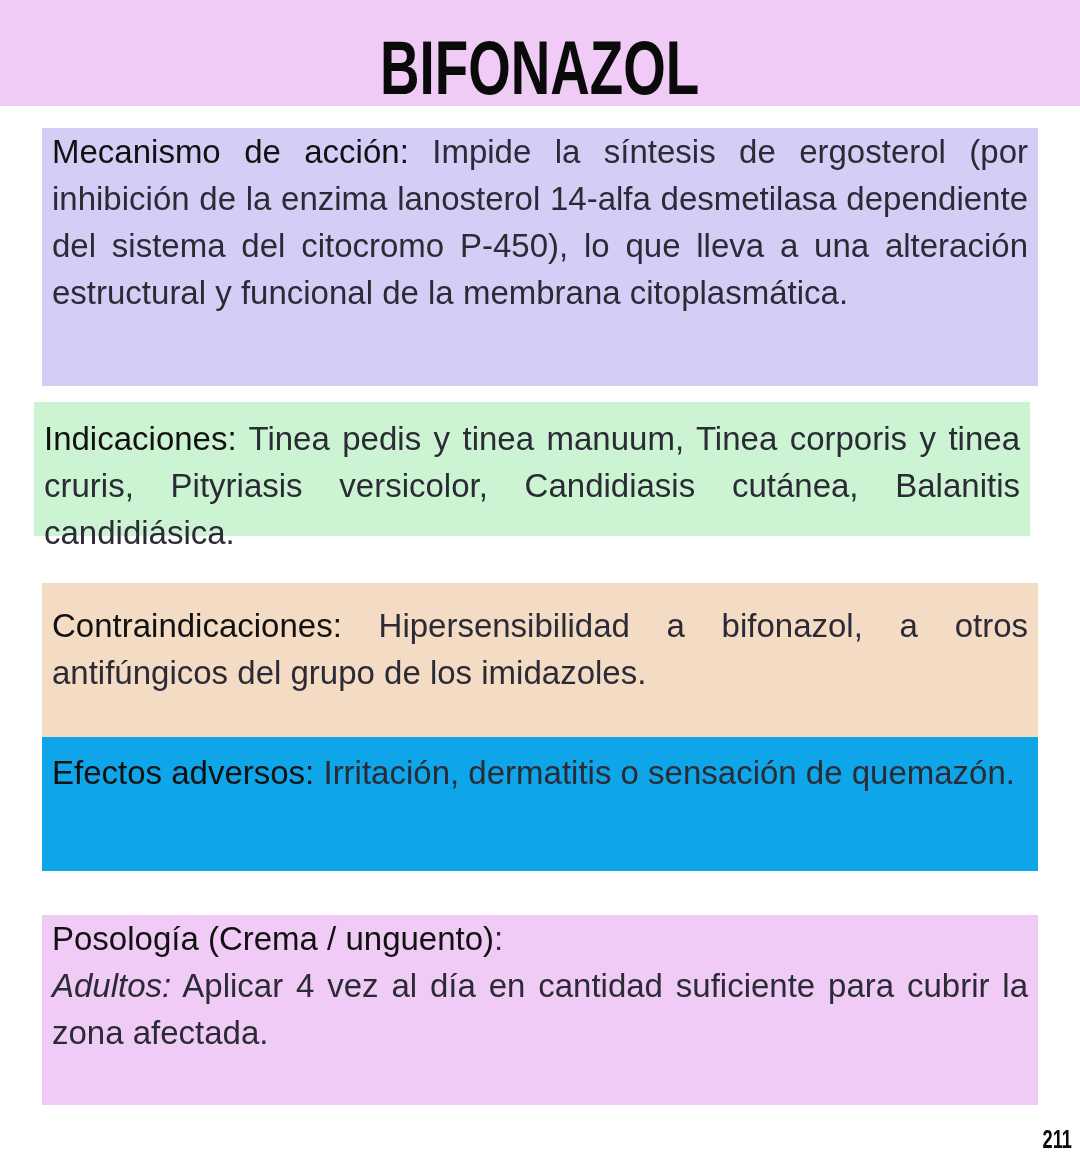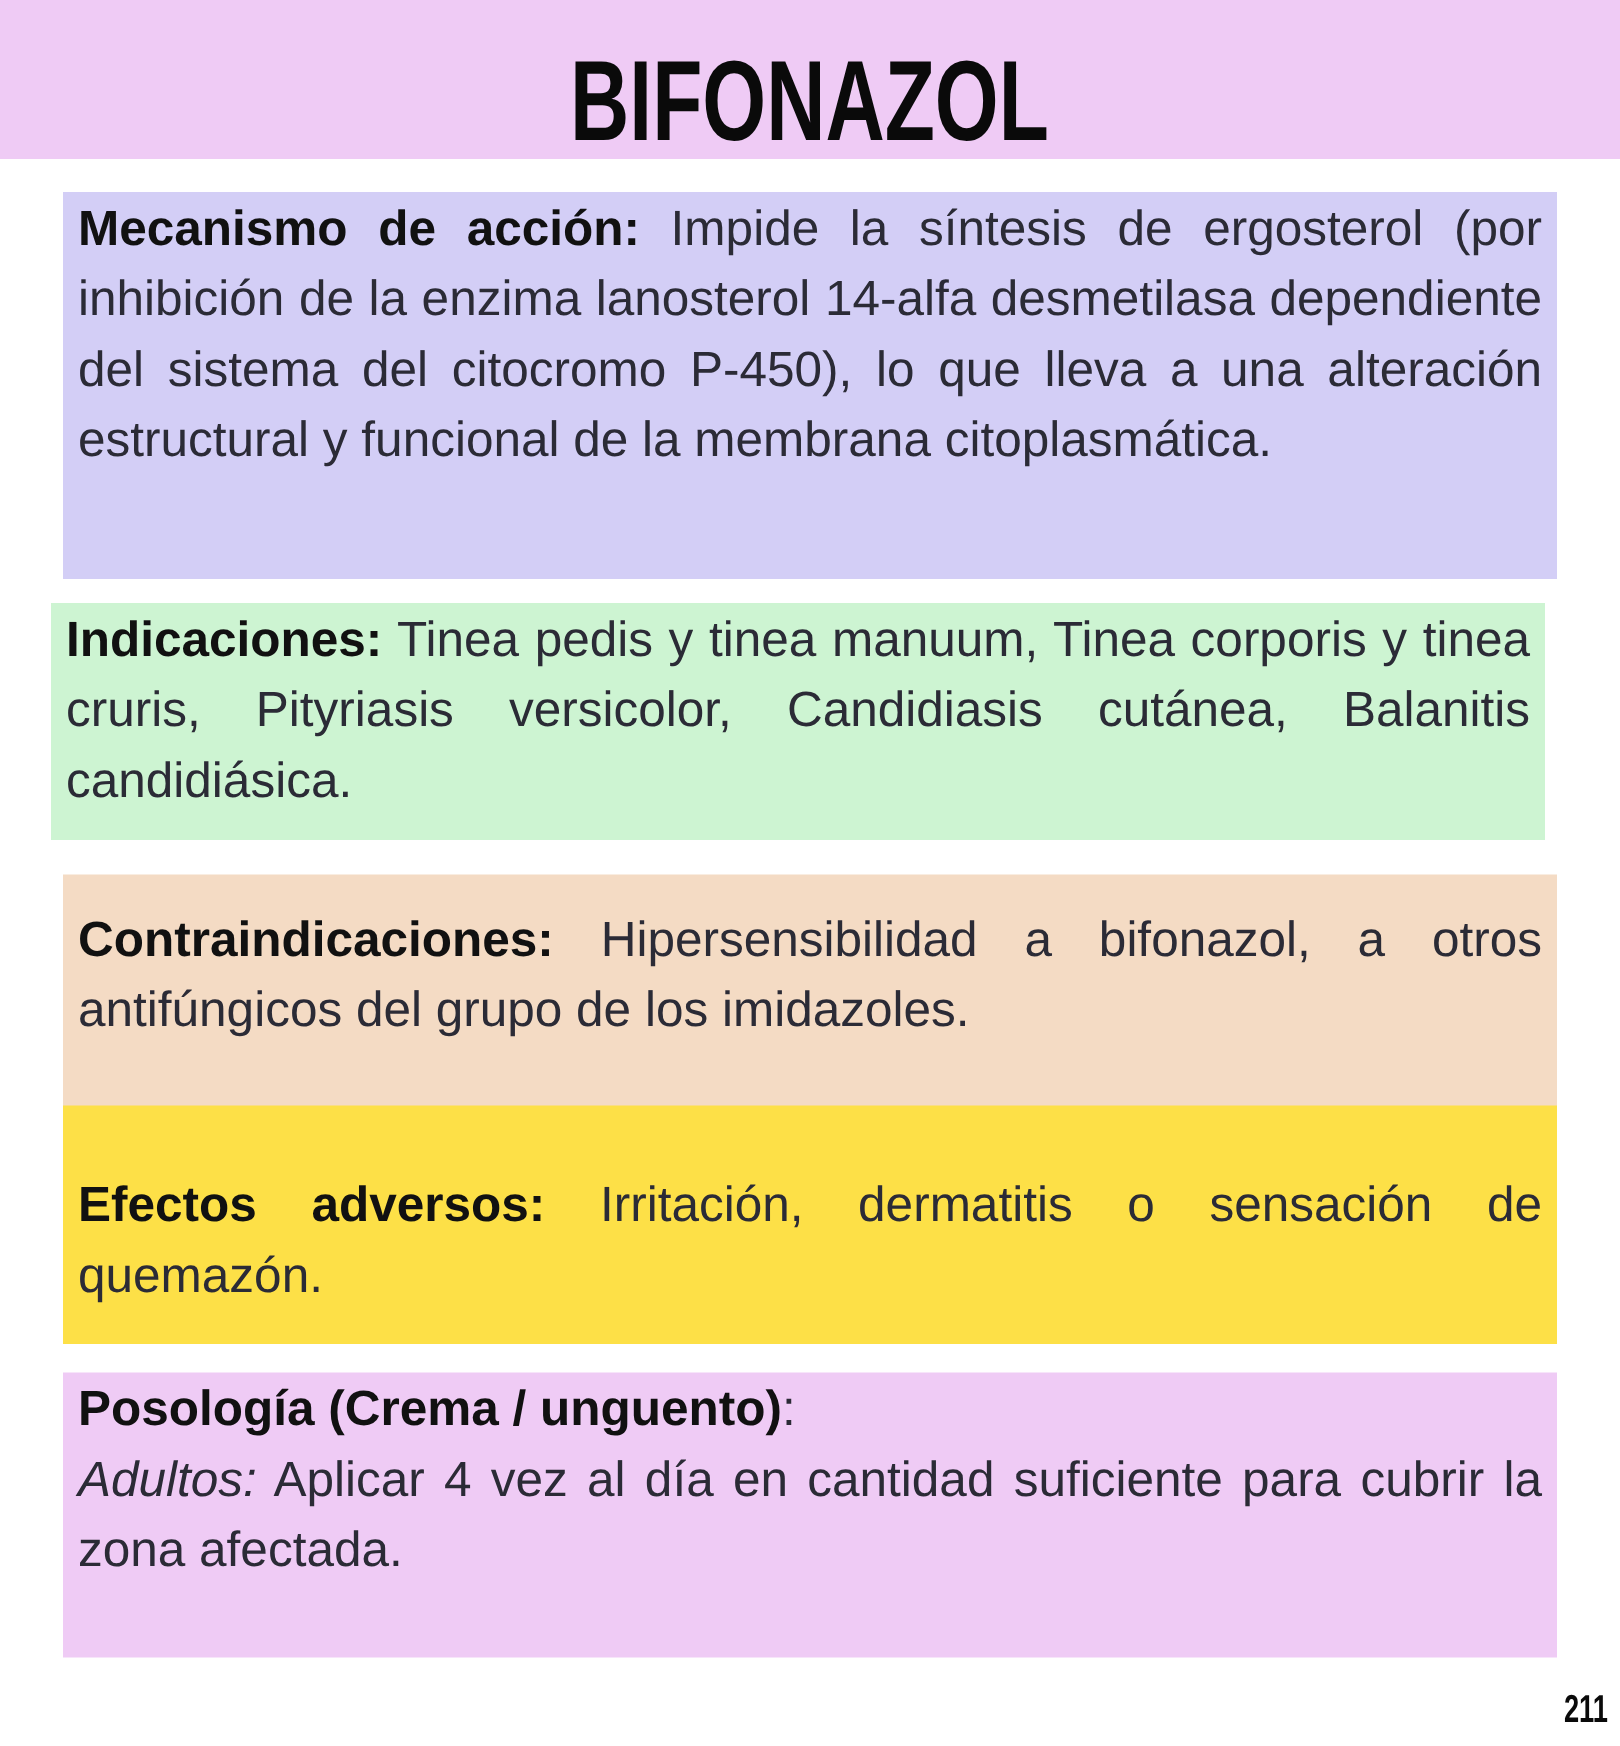--- a/index.html
+++ b/index.html
@@ -14,26 +14,26 @@
     .title {
       font-family: "Liberation Sans", sans-serif; font-weight: bold; font-size: 76px;
       letter-spacing: 0px; color: #0a0a0a; transform: scaleX(0.72); transform-origin: center;
       line-height: 1; margin-top: 6px;
     }
     .box {
       position: absolute; box-sizing: border-box; padding: 0 10px;
       font-size: 33px; line-height: 47px; text-align: justify; text-align-last: left;
       color: #2b2b36;
     }
-    .box .label { font-weight: bold; color: #111111; }
+    .box .label { font-weight: normal; color: #111111; }
     .box .italic { font-style: italic; }
     .box1 { left: 42px; top: 128px; width: 996px; height: 258px; background: #d3cef6; padding-top: 0px; }
-    .box2 { left: 34px; top: 402px; width: 996px; height: 158px; background: #cdf4d2; }
+    .box2 { left: 34px; top: 402px; width: 996px; height: 134px; background: #cdf4d2; padding-top: 13px; }
     .box3 { left: 42px; top: 583px; width: 996px; height: 180px; background: #f4dbc4; padding-top: 19px; }
-    .box4 { left: 42px; top: 737px; width: 996px; height: 159px; background: #fde047; padding-top: 42px; }
+    .box4 { left: 42px; top: 737px; width: 996px; height: 134px; background: #0ea5e9; padding-top: 12px; }
     .box5 { left: 42px; top: 915px; width: 996px; height: 190px; background: #efcbf5; padding-top: 0px; }
     .page-number {
       position: absolute; right: 8px; top: 1124px; font-weight: bold; font-size: 26px;
       color: #0a0a0a; transform: scaleX(0.7); transform-origin: right;
     }
   </style>
 </head>
 <body>
 
 <div class="header">

